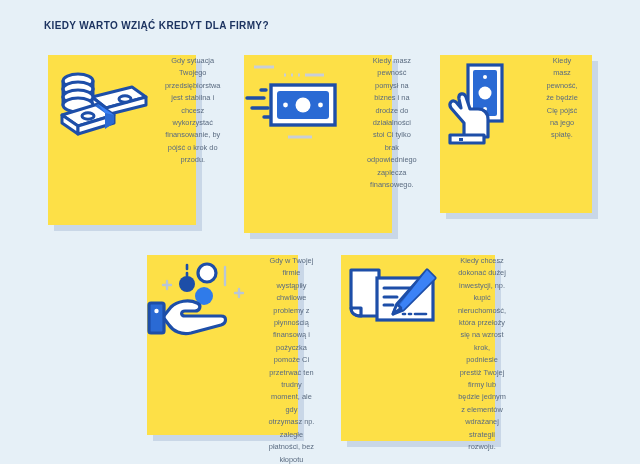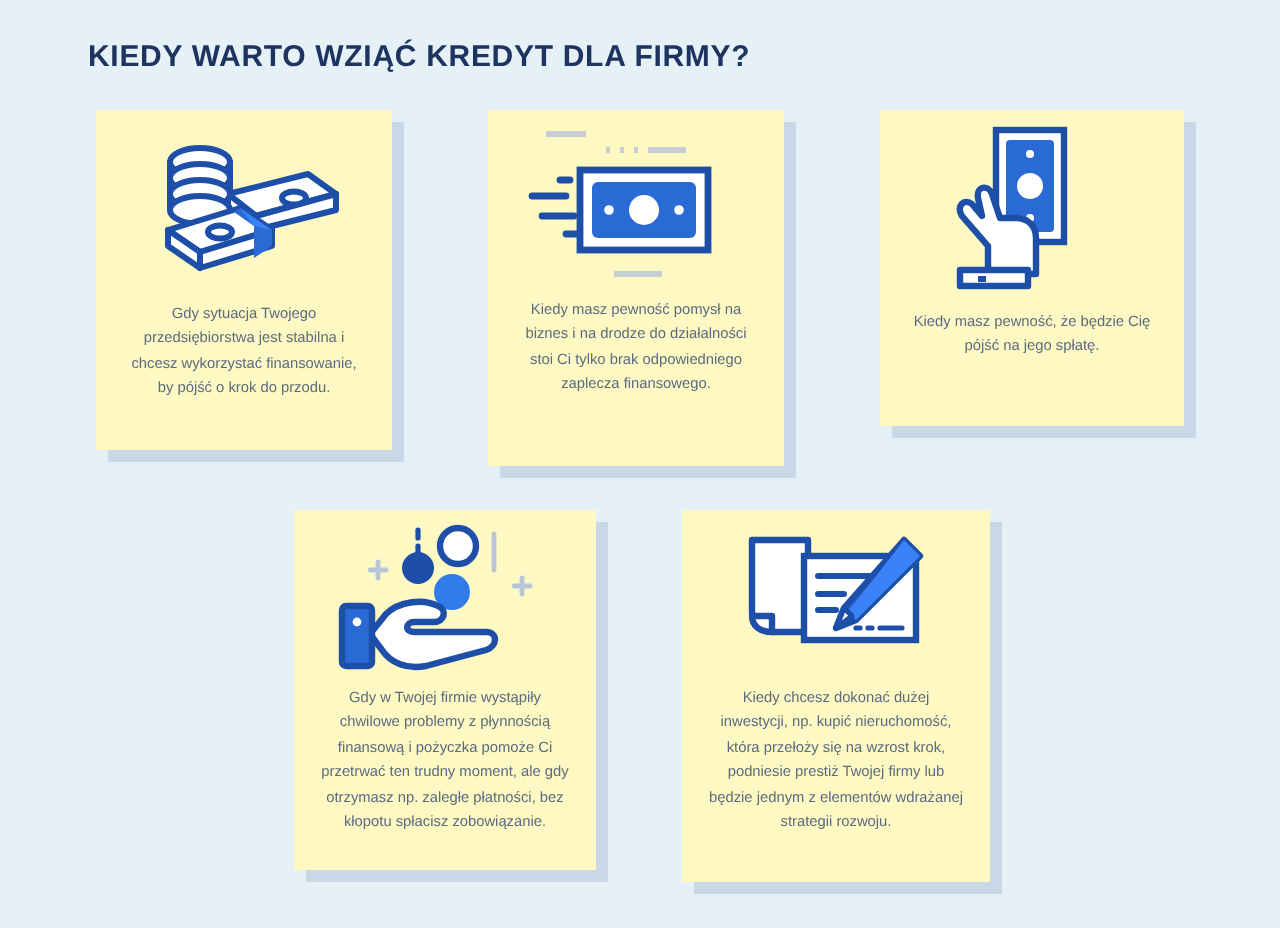--- a/index.html
+++ b/index.html
@@ -6,33 +6,32 @@
   body{
     width:640px;height:464px;
     background:#e6f0f7;
     font-family:"Liberation Sans","DejaVu Sans",sans-serif;
     overflow:hidden;
     position:relative;
   }
   #page-title{
     position:absolute;
     left:44px; top:20px;
-    font-size:15px;
+    font-size:10px;
     font-weight:bold;
     letter-spacing:0.35px;
     color:#1d3461;
     text-transform:uppercase;
     white-space:nowrap;
   }
   .card{
     position:absolute;
-    background:#fef9c3;
+    background:#fde047;
     box-shadow:6px 6px 0 0 rgba(176,194,219,0.55);
     display:flex;
-    flex-direction:column;
     box-sizing:border-box;
   }
   .card-icon{
     display:flex;
     align-items:center;
     justify-content:center;
     width:100%;
   }
   .card-text{
     font-size:7.4px;

